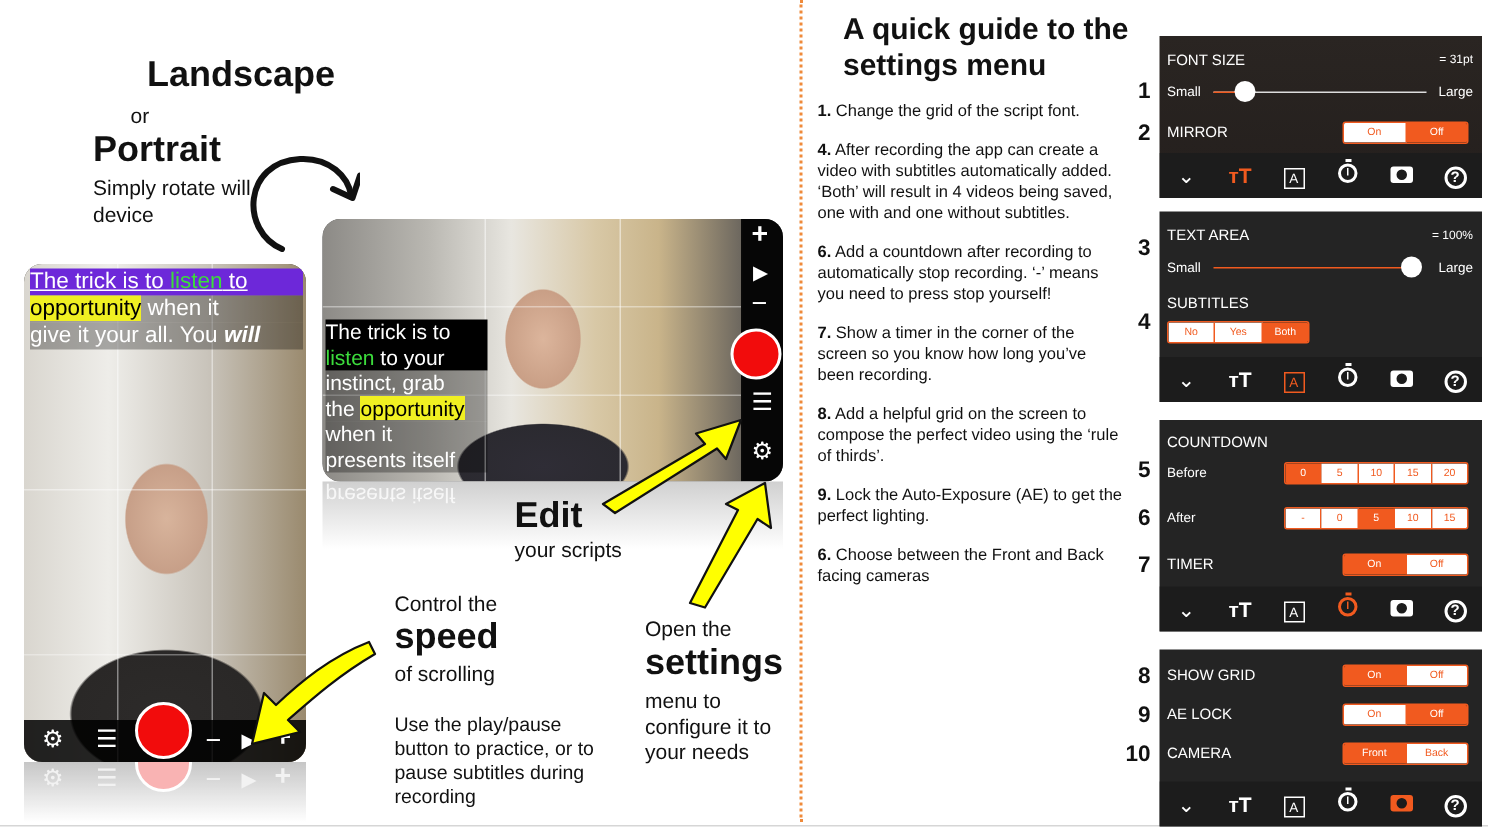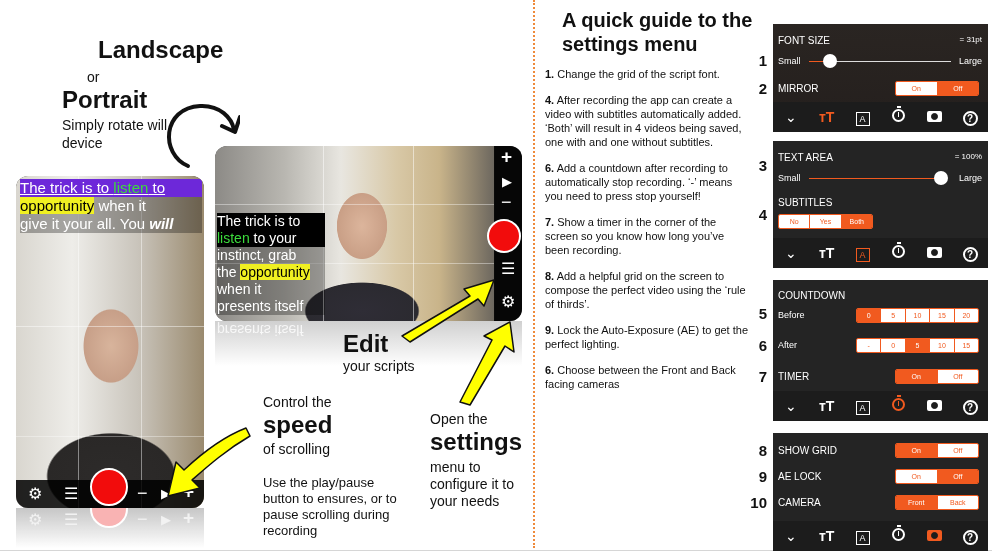--- a/index.html
+++ b/index.html
@@ -183,21 +183,21 @@
 </div>
 <div class="abs refl-l">
   <div class="txt">presents itself</div>
 </div>
 
 <div class="abs edit-t">Edit</div>
 <div class="abs edit-s">your scripts</div>
 <div class="abs speed1">Control the</div>
 <div class="abs speed2">speed</div>
 <div class="abs speed3">of scrolling</div>
-<div class="abs speed4">Use the play/pause button to ensures, or to pause scrolling during recording</div>
+<div class="abs speed4">Use the play/pause button to practice, or to pause subtitles during recording</div>
 <div class="abs sett1">Open the</div>
 <div class="abs sett2">settings</div>
 <div class="abs sett3">menu to configure it to your needs</div>
 
 <svg class="abs arrows" viewBox="0 0 560 559">
   <g fill="#ffff00" stroke="#111" stroke-width="1.5" stroke-linejoin="round">
     <path d="M402 336 L470 296 L464 289 L494 280 L484 306 L478 299 L410 342 Z"></path>
   </g>
   <g fill="#ffff00" stroke="#111" stroke-width="1.5" stroke-linejoin="round">
     <path d="M460 402 L492 340 L484 336 L510 322 L514 352 L505 346 L470 405 Z"></path>

